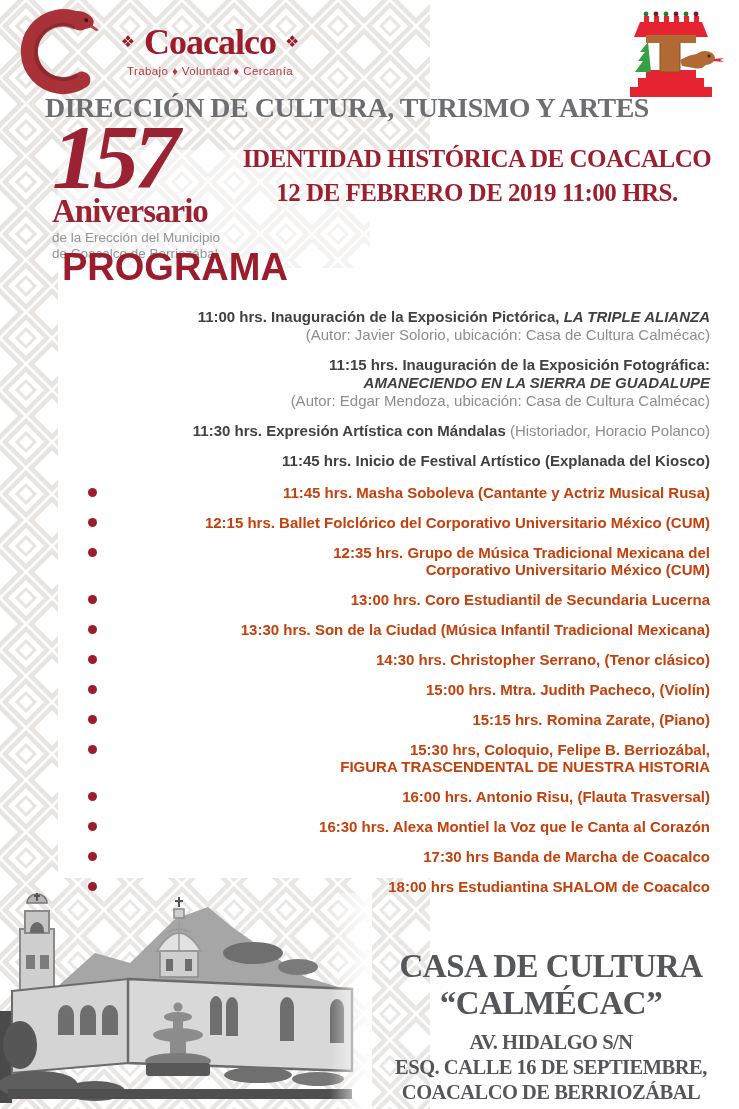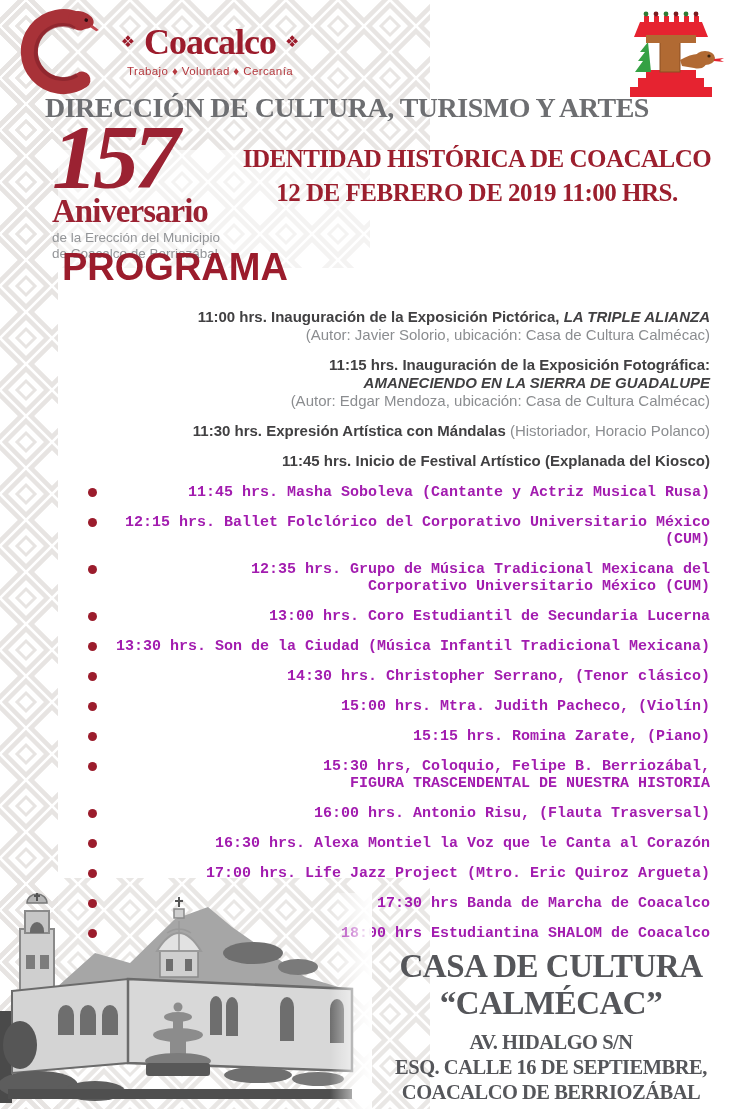--- a/index.html
+++ b/index.html
@@ -40,21 +40,21 @@
              letter-spacing:0;line-height:1;}
   .prog{left:62px;top:306px;width:648px;color:#414042;font-size:15px;line-height:18px;text-align:right;}
   .session{margin-bottom:10px;padding-top:2px;}
   .st{font-weight:bold;color:#414042;}
   .se{font-weight:bold;font-style:italic;color:#414042;}
   .se.block{display:block;}
   .sn{color:#8b8d90;font-weight:normal;}
   .sn.block{display:block;}
   .prog ul{list-style:none;margin:14px 0 0 0;padding:0 0 0 26px;}
   .prog li{position:relative;padding-left:22px;margin-bottom:13px;line-height:17px;
-           font-weight:bold;color:#a21caf;font-size:15px;font-family:Liberation Mono, monospace;}
+           font-weight:bold;color:#c2410c;font-size:15px;}
   .blt{position:absolute;left:0;top:4px;width:9px;height:9px;border-radius:50%;
        background:#9b1c2c;}
   .bl2{display:block;padding-left:50px;}
   .bl2:empty{display:none;}
 
   
   .venue{left:372px;top:936px;width:358px;text-align:center;color:#55565a;
          font-family:"Liberation Serif",serif;font-weight:bold;white-space:nowrap;margin-top:12px;}
   .venue-n1{font-size:33px;line-height:36px;letter-spacing:-0.5px;}
   .venue-n2{font-size:33px;line-height:36px;letter-spacing:-0.5px;margin-top:1px;}
@@ -181,21 +181,20 @@
       <li><span class="blt"></span><span class="bl1">12:15 hrs. Ballet Folclórico del Corporativo Universitario México (CUM)</span></li>
       <li><span class="blt"></span><span class="bl1">12:35 hrs. Grupo de Música Tradicional Mexicana del</span><span class="bl2">Corporativo Universitario México (CUM)</span></li>
       <li><span class="blt"></span><span class="bl1">13:00 hrs. Coro Estudiantil de Secundaria Lucerna</span></li>
       <li><span class="blt"></span><span class="bl1">13:30 hrs. Son de la Ciudad (Música Infantil Tradicional Mexicana)</span></li>
       <li><span class="blt"></span><span class="bl1">14:30 hrs. Christopher Serrano, (Tenor clásico)</span></li>
       <li><span class="blt"></span><span class="bl1">15:00 hrs. Mtra. Judith Pacheco, (Violín)</span></li>
       <li><span class="blt"></span><span class="bl1">15:15 hrs.  Romina Zarate, (Piano)</span></li>
       <li><span class="blt"></span><span class="bl1">15:30 hrs, Coloquio, Felipe B. Berriozábal,</span><span class="bl2">FIGURA TRASCENDENTAL DE NUESTRA HISTORIA</span></li>
       <li><span class="blt"></span><span class="bl1">16:00 hrs. Antonio Risu, (Flauta Trasversal)</span></li>
       <li><span class="blt"></span><span class="bl1">16:30 hrs. Alexa Montiel la Voz que le Canta al Corazón</span></li>
-      <li><span class="blt"></span><span class="bl1">17:00 hrs. Life Jazz Project (Mtro. Eric Quiroz Argueta)</span></li>
       <li><span class="blt"></span><span class="bl1">17:30 hrs Banda de Marcha de Coacalco</span></li>
       <li><span class="blt"></span><span class="bl1">18:00 hrs Estudiantina SHALOM de Coacalco</span></li>
     </ul>
   </div>
 
   <svg class="abs church" width="372" height="216" viewBox="0 0 372 216" aria-hidden="true">
     <defs>
       <linearGradient id="fade" x1="0" y1="0" x2="1" y2="0">
         <stop offset="0" stop-color="#ffffff" stop-opacity="0"></stop>
         <stop offset="1" stop-color="#ffffff" stop-opacity="1"></stop>

